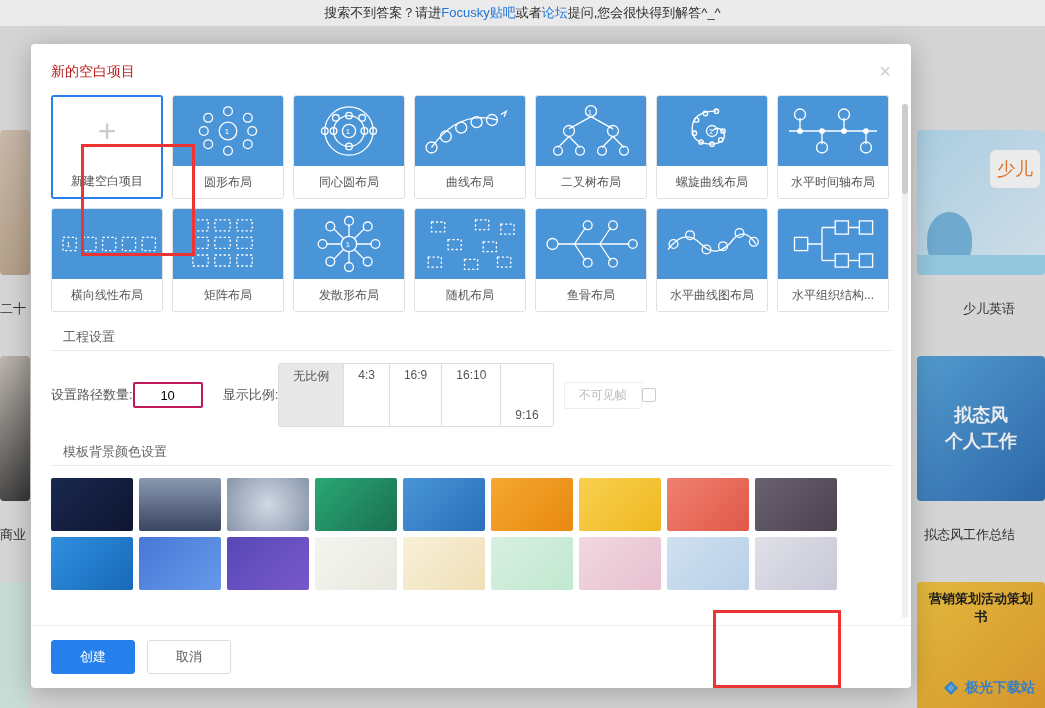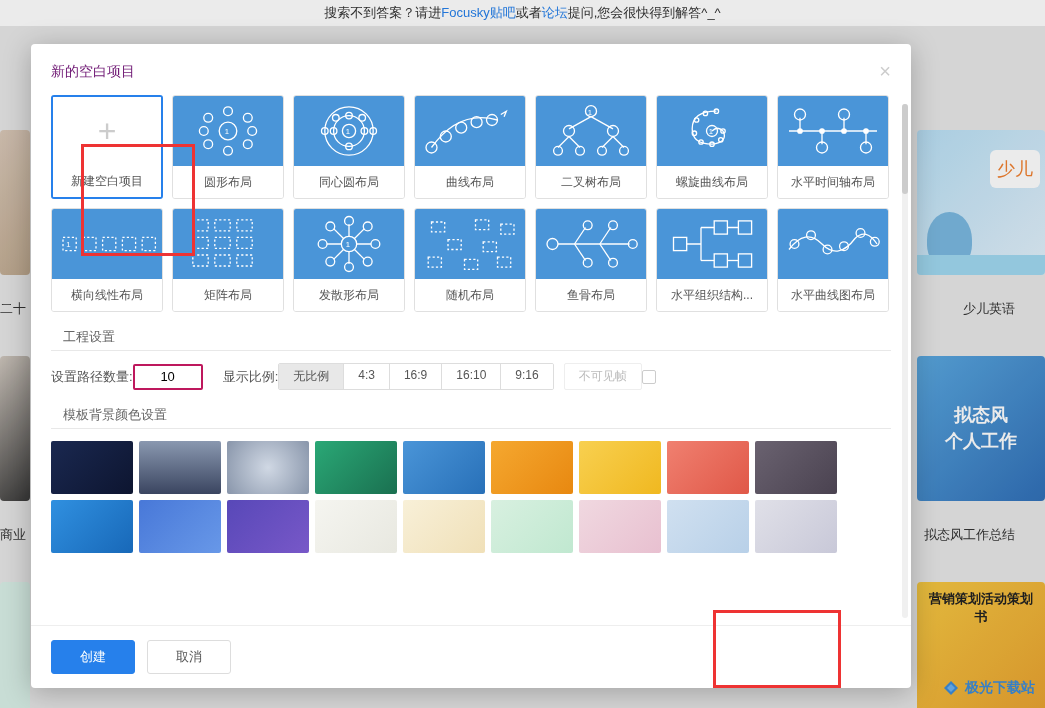--- a/index.html
+++ b/index.html
@@ -27,21 +27,21 @@
     .right2-text { color:#fff; font-size:18px; font-weight:bold; text-align:center; line-height:1.4; }
     .right3-text { color:#222; font-size:13px; font-weight:bold; padding:8px; text-align:center;}
     .right1-content { position:relative; width:100%; height:100%; }
     .right1-char { position:absolute; bottom:8px; left:10px; width:45px; height:55px; background:#7ab8e0; border-radius:50% 50% 40% 40%; }
     .right1-bubble { position:absolute; top:20px; right:5px; width:50px; height:38px; background:#fff; border-radius:6px; display:flex; align-items:center; justify-content:center; font-size:18px; color:#f08030;}
     .right1-wave { position:absolute; bottom:0; left:0; right:0; height:20px; background:#a0d8f0; }
     
     .modal-overlay { position: absolute; inset: 0; background: rgba(0,0,0,0.08); z-index: 10; }
     .modal { position: absolute; top: 44px; left: 31px; width: 880px; height: 644px; background: #fff; border-radius: 4px; box-shadow: 0 4px 28px rgba(0,0,0,0.25); z-index: 20; display: flex; flex-direction: column; }
     .modal-header { padding: 16px 20px 12px; display: flex; justify-content: space-between; align-items: center; }
-    .modal-title { font-size: 14px; color: #701a75; }
+    .modal-title { font-size: 14px; color: #b91c1c; }
     .modal-close { font-size: 20px; color: #ccc; cursor: pointer; }
     .modal-body { flex: 1; overflow-y: auto; padding: 0 20px; }
     
     .layout-grid { display: flex; flex-wrap: wrap; gap: 9px; margin-bottom: 16px; }
     .layout-item { width: 112px; border: 1px solid #e0e0e0; border-radius: 3px; overflow: hidden; cursor: pointer; }
     .layout-item.selected { border: 2px solid #2680eb; width: 112px; }
     .layout-preview { height: 70px; background: #4a95d8; display: flex; align-items: center; justify-content: center; position: relative; }
     .layout-item.selected .layout-preview { background: #fff; height: 68px; }
     .layout-label { height: 32px; display: flex; align-items: center; justify-content: center; font-size: 12px; color: #555; background: #fff; }
     .plus-icon { font-size: 32px; color: #ccc; font-weight: 300; }
@@ -51,21 +51,21 @@
     
     .section-label { font-size: 13px; color: #666; margin: 8px 0 12px; position: relative; }
     .section-label::before, .section-label::after { content:''; position:absolute; top:50%; height:1px; background:#e0e0e0; }
     .section-label span { background:#fff; padding-right:12px; position:relative; z-index:1;margin-left:12px;}
     .section-divider { border-top:1px solid #e8e8e8; margin-top:-8px; margin-bottom:12px;}
     
     .settings-row { display: flex; align-items: center; margin-bottom: 16px; font-size: 13px; color: #555; }
     .settings-row input[type=text] { width: 70px; height: 26px; border: 2px solid #be185d; text-align: center; font-size: 13px; border-radius:2px; }
     .ratio-group { display: flex; border: 1px solid #ddd; border-radius: 2px; overflow: hidden; }
     .ratio-btn { padding: 4px 14px; font-size: 12px; color: #555; border-right: 1px solid #ddd; cursor: pointer; background:#fff; }
-    .ratio-btn:last-child { border-right: none; }
+    .ratio-btn:last-child { border-right: none; margin-top: 40px; }
     .ratio-btn.active { background: #e8e8e8; }
     .ratio-btn.disabled { color:#bbb; margin-left:10px; border:1px solid #eee; border-radius:2px;}
     .checkbox-slot { width:14px; height:14px; border:1px solid #ccc; border-radius:2px; }
     
     .color-grid { display: flex; flex-wrap: wrap; gap: 6px; }
     .color-swatch { width: 82px; height: 53px; border-radius: 2px; cursor: pointer; }
     
     .modal-footer { padding: 14px 20px; display: flex; gap: 12px; border-top: 1px solid #eee; }
     .btn { padding: 7px 28px; border-radius: 3px; font-size: 13px; cursor: pointer; border: 1px solid #ddd; background: #fff; color: #555; }
     .btn-primary { background: #2680eb; color: #fff; border-color: #2680eb; }
@@ -332,48 +332,48 @@
               <line x1="58" y1="30" x2="68" y2="45"></line>
               <circle cx="70" cy="47" r="4"></circle>
               <circle cx="88" cy="30" r="4"></circle>
             </svg>
           </div>
           <div class="layout-label">鱼骨布局</div>
         </div>
         <div class="layout-item">
           <div class="layout-preview">
             <svg class="lp-svg" viewBox="0 0 100 60">
+              <path d="M10 35 Q 25 15 40 30 Q 55 45 70 25 Q 80 15 90 30"></path>
+              <circle cx="15" cy="30" r="4"></circle>
+              <circle cx="30" cy="22" r="4"></circle>
+              <circle cx="45" cy="35" r="4"></circle>
+              <circle cx="60" cy="32" r="4"></circle>
+              <circle cx="75" cy="20" r="4"></circle>
+              <circle cx="88" cy="28" r="4"></circle>
+            </svg>
+          </div>
+          <div class="layout-label">水平曲线图布局</div>
+        </div>
+        <div class="layout-item">
+          <div class="layout-preview">
+            <svg class="lp-svg" viewBox="0 0 100 60">
               <rect x="15" y="24" width="12" height="12"></rect>
               <line x1="27" y1="30" x2="40" y2="30"></line>
               <line x1="40" y1="15" x2="40" y2="45"></line>
               <line x1="40" y1="15" x2="52" y2="15"></line>
               <line x1="40" y1="45" x2="52" y2="45"></line>
               <rect x="52" y="9" width="12" height="12"></rect>
               <rect x="52" y="39" width="12" height="12"></rect>
               <line x1="64" y1="15" x2="74" y2="15"></line>
               <line x1="64" y1="45" x2="74" y2="45"></line>
               <rect x="74" y="9" width="12" height="12"></rect>
               <rect x="74" y="39" width="12" height="12"></rect>
             </svg>
           </div>
           <div class="layout-label">水平组织结构...</div>
-        </div>
-        <div class="layout-item">
-          <div class="layout-preview">
-            <svg class="lp-svg" viewBox="0 0 100 60">
-              <path d="M10 35 Q 25 15 40 30 Q 55 45 70 25 Q 80 15 90 30"></path>
-              <circle cx="15" cy="30" r="4"></circle>
-              <circle cx="30" cy="22" r="4"></circle>
-              <circle cx="45" cy="35" r="4"></circle>
-              <circle cx="60" cy="32" r="4"></circle>
-              <circle cx="75" cy="20" r="4"></circle>
-              <circle cx="88" cy="28" r="4"></circle>
-            </svg>
-          </div>
-          <div class="layout-label">水平曲线图布局</div>
         </div>
       </div>
 
     <div class="section-label"><span>工程设置</span></div>
     <div class="section-divider"></div>
 
     <div class="settings-row">
       <span>设置路径数量:</span>
       <input type="text" value="10" style="">
       <span style="margin-left:20px">显示比例:</span>

